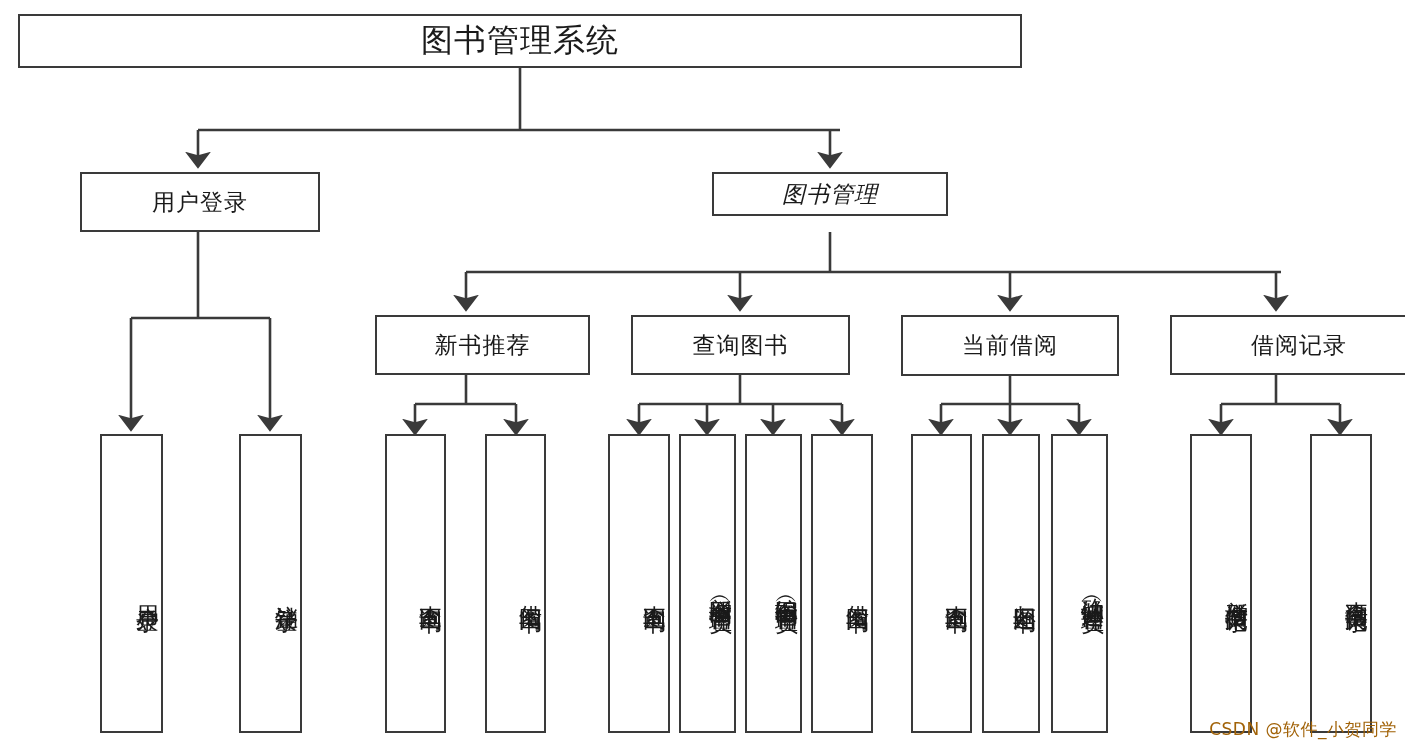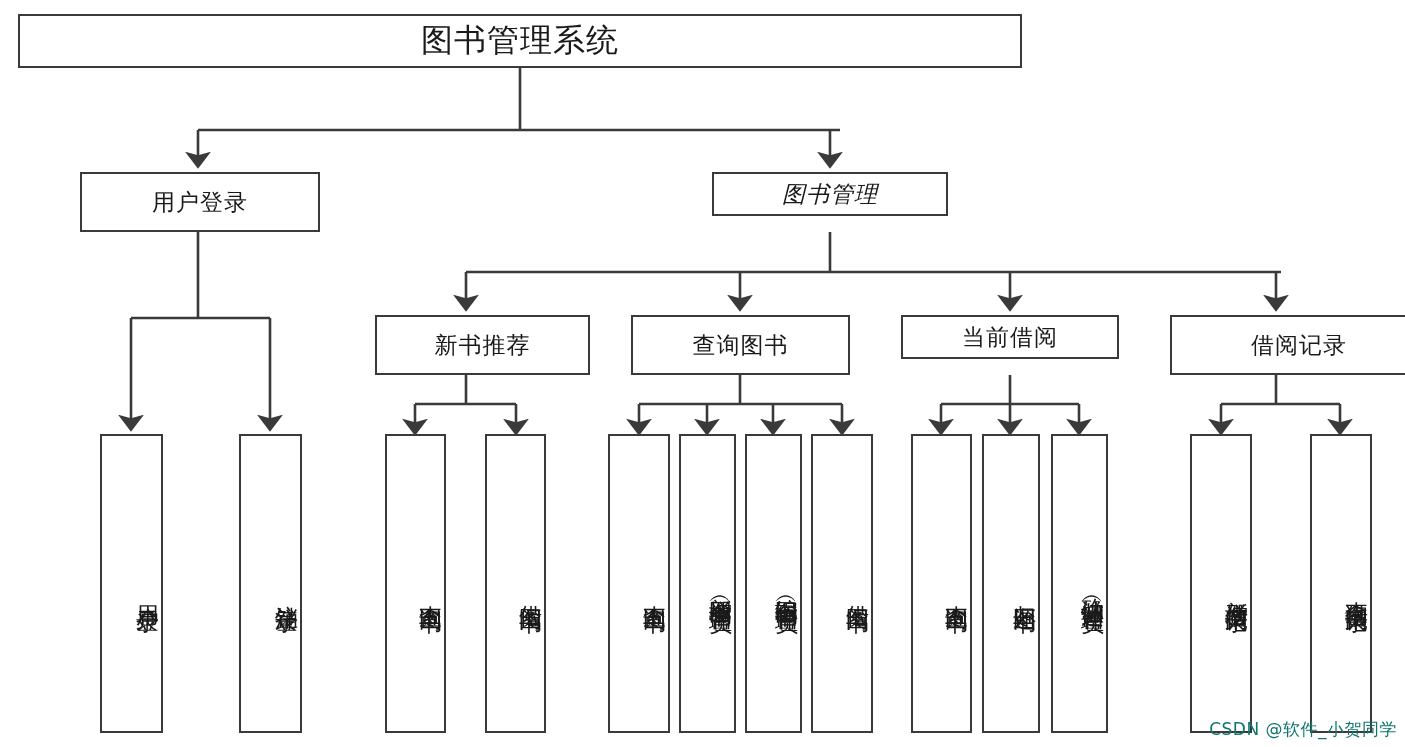--- a/index.html
+++ b/index.html
@@ -62,21 +62,21 @@
   }
   .node-label {
     display: block;
     white-space: nowrap;
   }
   #watermark {
     position: absolute;
     right: 8px;
     bottom: 6px;
     font-size: 17px;
-    color: #0f766e;
+    color: #a16207;
     letter-spacing: 0.5px;
     white-space: nowrap;
     z-index: 5;
   }
 </style>
 </head>
 <body>
 
 <div id="diagram-canvas">
 
@@ -143,21 +143,21 @@
   </div>
 
   <div class="node horizontal" style="left:375px; top:315px; width:215px; height:60px;">
     <span class="node-label">新书推荐</span>
   </div>
 
   <div class="node horizontal" style="left:631px; top:315px; width:219px; height:60px;">
     <span class="node-label">查询图书</span>
   </div>
 
-  <div class="node horizontal" style="left:901px; top:315px; width:218px; height:44px;">
+  <div class="node horizontal" style="left:901px; top:315px; width:218px; height:61px;">
     <span class="node-label">当前借阅</span>
   </div>
 
   <div class="node horizontal" style="left:1170px; top:315px; width:258px; height:60px;align-items:center;">
     <span class="node-label">借阅记录</span>
   </div>
 
   <div class="node vertical" style="left:100px; top:434px; width:63px; height:299px;">
     <span class="node-label">用户登录</span>
   </div>

